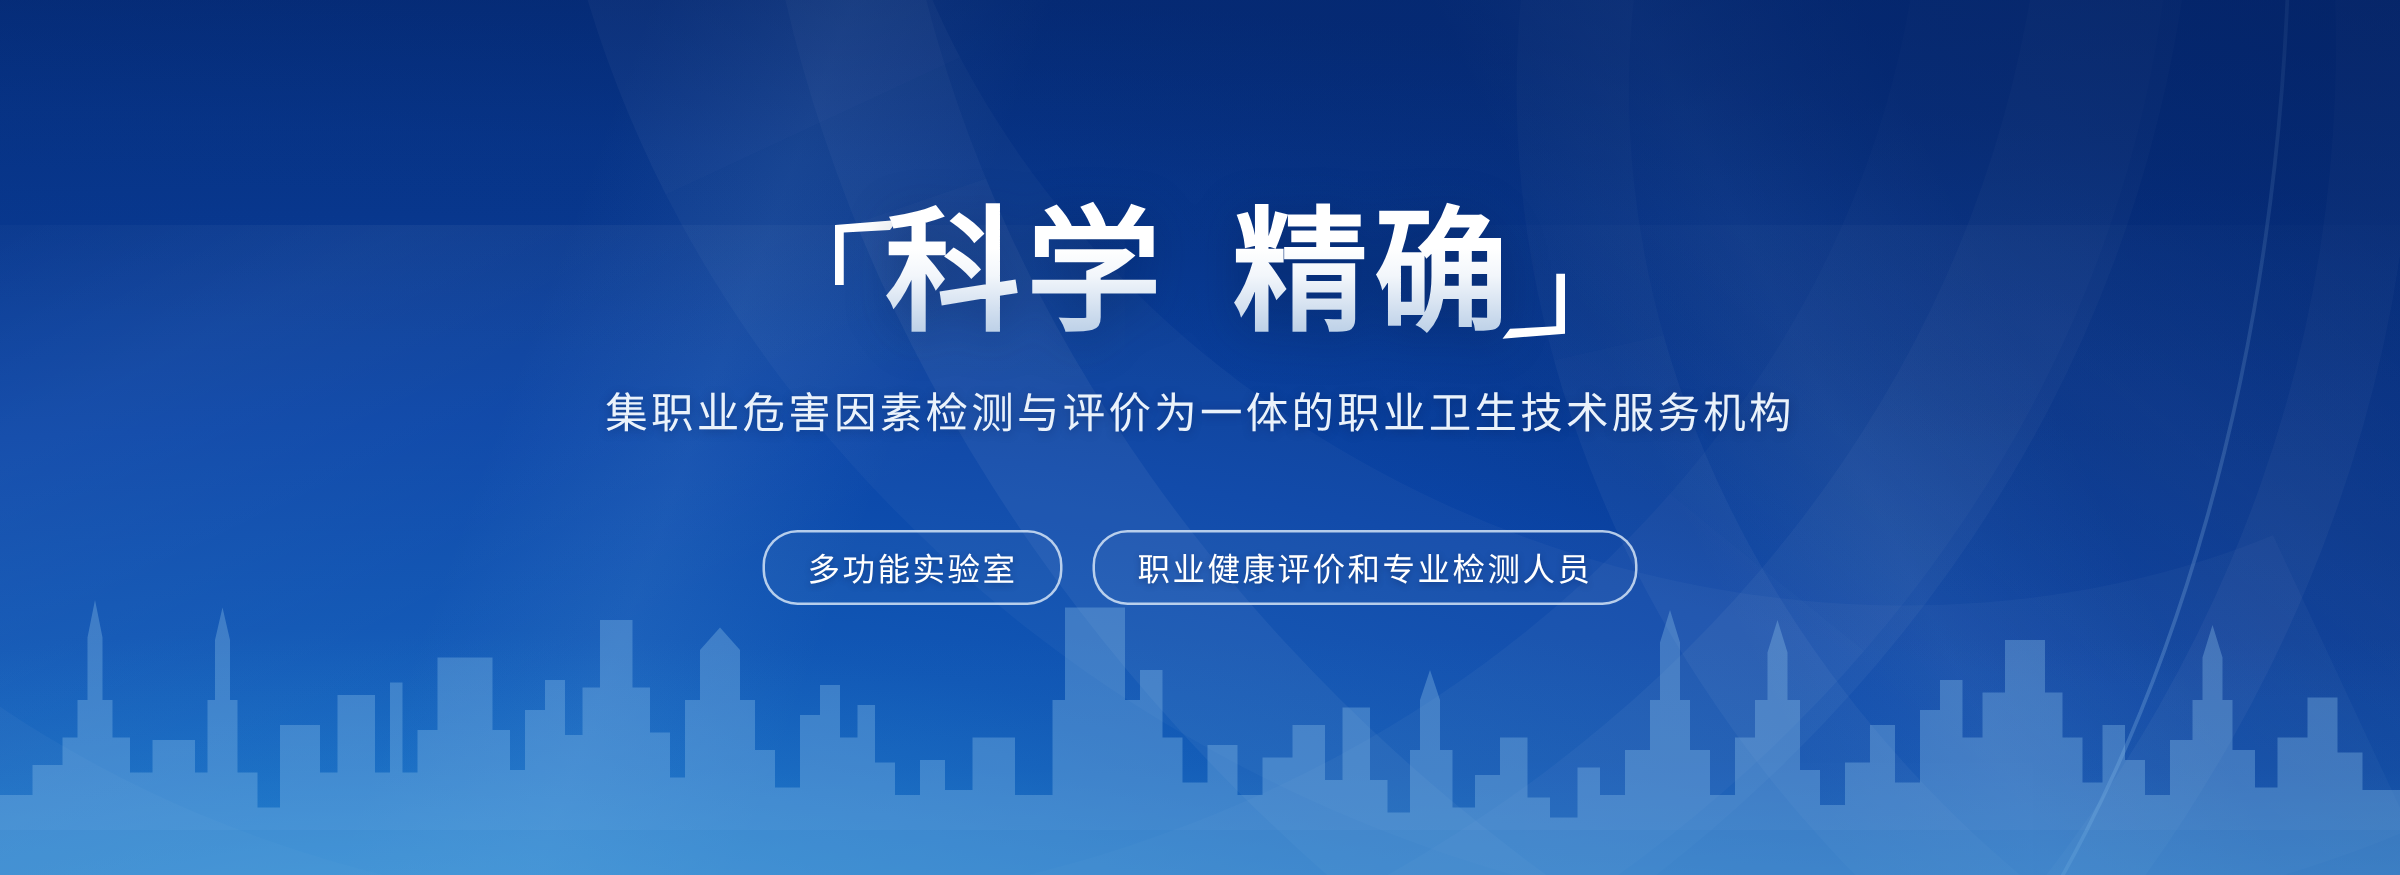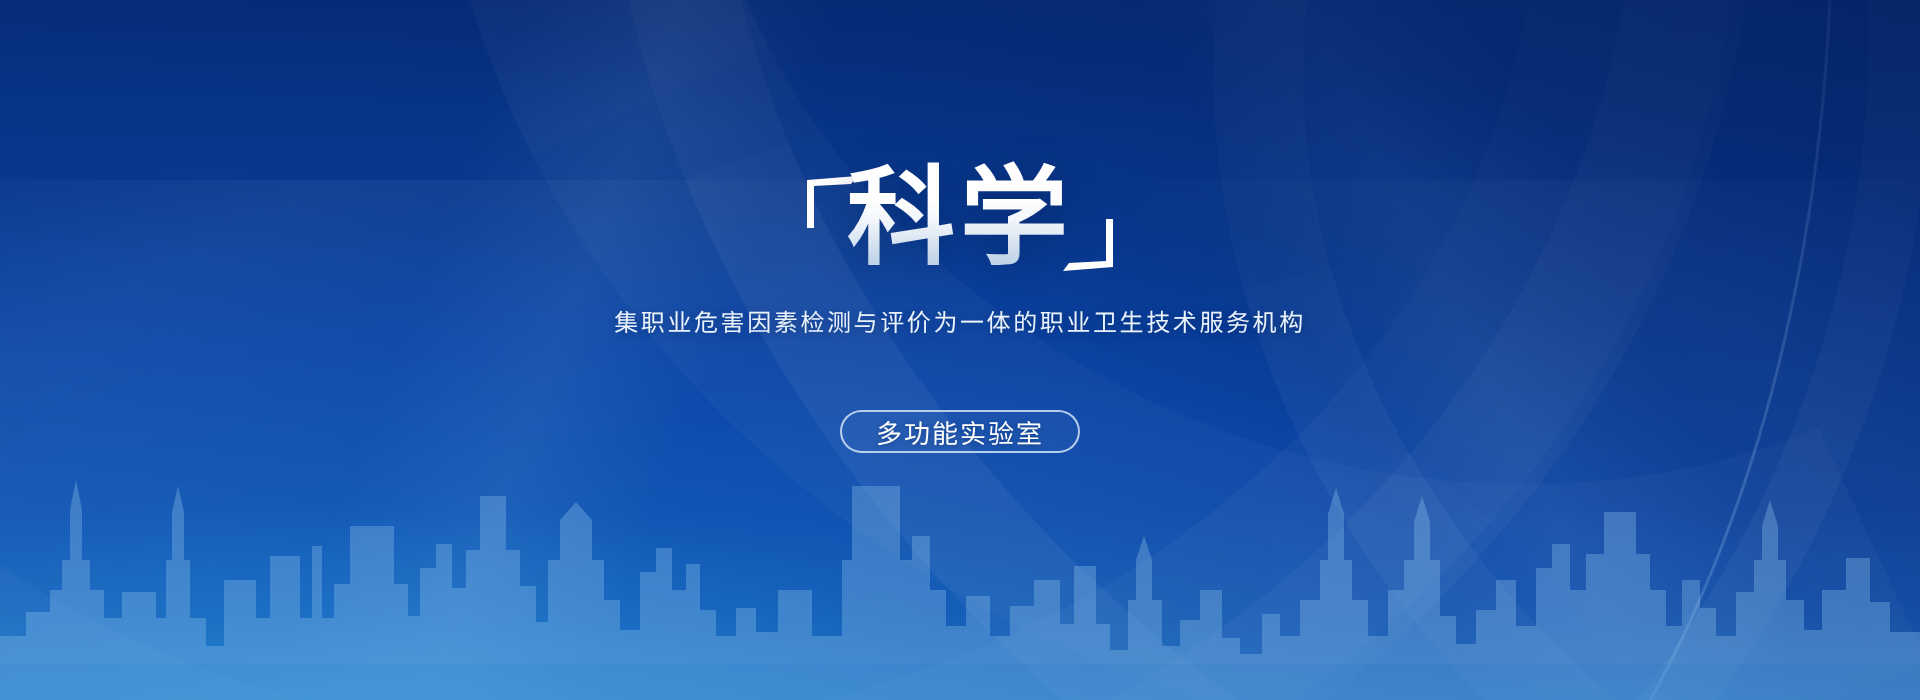--- a/index.html
+++ b/index.html
@@ -195,36 +195,36 @@
     -webkit-background-clip: text;
     background-clip: text;
     color: transparent;
     -webkit-text-fill-color: transparent;
     filter: drop-shadow(0 6px 18px rgba(2,26,72,0.35));
   }
   .headline .word { display: inline-block; }
 
   .subtitle {
     margin-top: 24px;
-    font-size: 24px;
+    font-size: 34px;
     font-weight: 400;
     letter-spacing: 2.6px;
     color: #eaf2fb;
     white-space: nowrap;
     text-shadow: 0 2px 8px rgba(2,26,72,0.35);
   }
 
   .pill-row {
     margin-top: 72px;
     display: flex;
     align-items: center;
     gap: 24px;
   }
   .pill {
-    height: 43px;
+    height: 60px;
     padding: 0 34px;
     display: inline-flex;
     align-items: center;
     justify-content: center;
     border: 2px solid rgba(222,236,250,0.80);
     border-radius: 28px;
     color: #ffffff;
     font-size: 26px;
     font-weight: 500;
     letter-spacing: 2px;
@@ -269,29 +269,31 @@
 
     <div class="headline-wrap">
       <span class="bracket bracket-open">
         <svg width="56" height="56" viewBox="0 0 56 56" aria-hidden="true">
           <path d="M4 54 L4 6 L54 2 L48 10 L11 12 L11 54 Z" fill="#ffffff"></path>
         </svg>
       </span>
 
       <div class="headline">
         <span class="word">科学</span>
+        <span class="word">精确</span>
       </div>
 
       <span class="bracket bracket-close">
         <svg width="56" height="56" viewBox="0 0 56 56" aria-hidden="true">
           <path d="M52 2 L52 50 L2 54 L8 46 L45 44 L45 2 Z" fill="#ffffff"></path>
         </svg>
       </span>
     </div>
 
     <div class="subtitle">集职业危害因素检测与评价为一体的职业卫生技术服务机构</div>
 
     <div class="pill-row">
       <div class="pill">多功能实验室</div>
+      <div class="pill">职业健康评价和专业检测人员</div>
     </div>
 
   </div>
 </div>
 
 </body></html>

